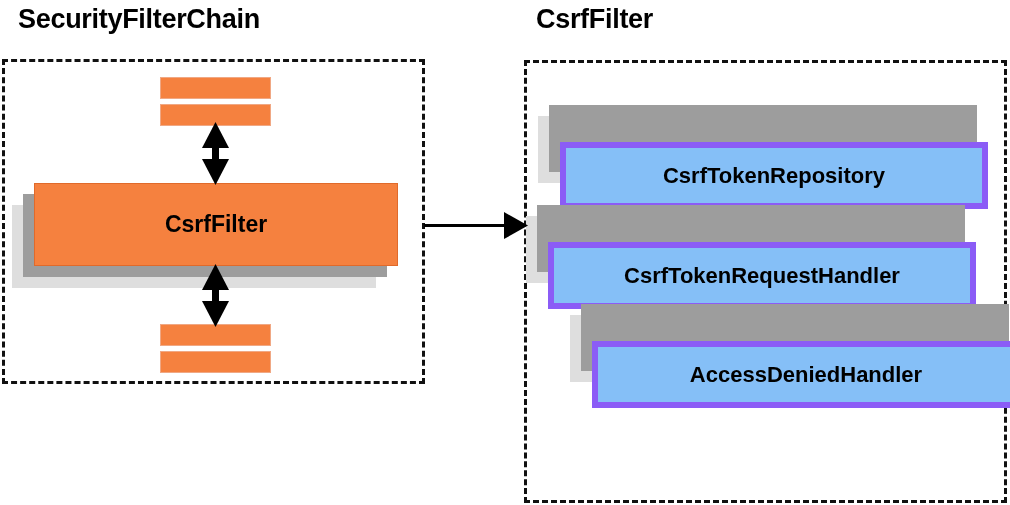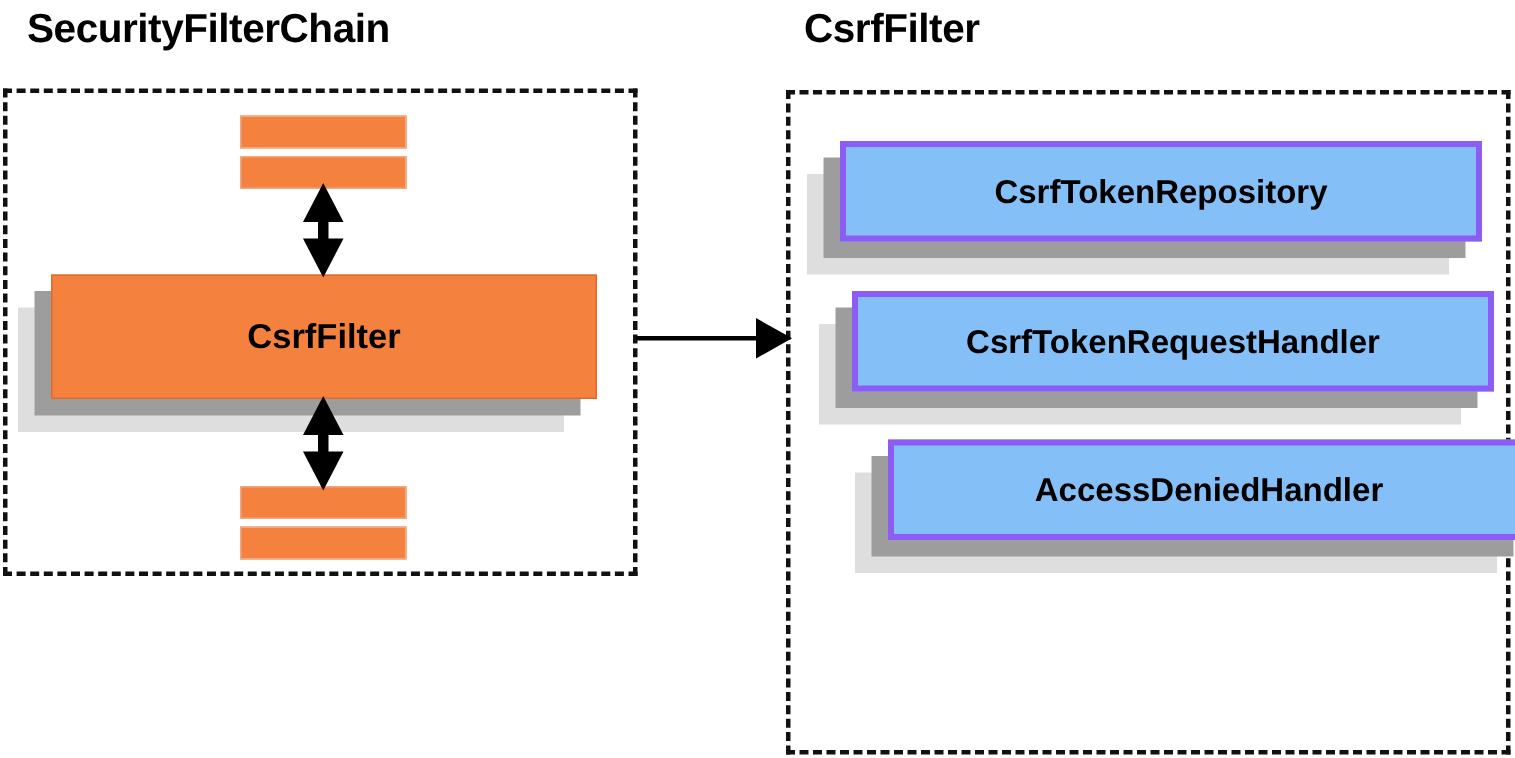--- a/index.html
+++ b/index.html
@@ -86,21 +86,22 @@
   
   .node-orange .face {
     background: #f5813f;
     border: 1px solid #e06a2b;
   }
   .node-orange .face span { font-size: 23px; }
 
   
   .node-blue .face {
     background: #85bff7;
-    border: 4px solid #8b5cf6;
+    border: 6px solid #8b5cf6;
+    margin-top: 48px;
   }
   .node-blue .face span { font-size: 22px; }
 
   
   .bar-orange {
     position: absolute;
     box-sizing: border-box;
     background: #f5813f;
     border: 1px solid #f0a884;
   }
@@ -141,21 +142,21 @@
   <div class="dashed-panel" id="panel-right"></div>
 
   <div class="node node-blue" style="left:560px; top:94px; width:428px; height:67px;">
     <div class="shadow-light" style="left:-22px; top:22px; width:428px; height:67px;"></div>
     <div class="shadow-dark" style="left:-11px; top:11px; width:428px; height:67px;"></div>
     <div class="face">
       <span>CsrfTokenRepository</span>
     </div>
   </div>
 
-  <div class="node node-blue" style="left:568px; top:194px; width:428px; height:67px;">
+  <div class="node node-blue" style="left:548px; top:194px; width:428px; height:67px;">
     <div class="shadow-light" style="left:-22px; top:22px; width:428px; height:67px;"></div>
     <div class="shadow-dark" style="left:-11px; top:11px; width:428px; height:67px;"></div>
     <div class="face">
       <span>CsrfTokenRequestHandler</span>
     </div>
   </div>
 
   <div class="node node-blue" style="left:592px; top:293px; width:428px; height:67px;">
     <div class="shadow-light" style="left:-22px; top:22px; width:428px; height:67px;"></div>
     <div class="shadow-dark" style="left:-11px; top:11px; width:428px; height:67px;"></div>

